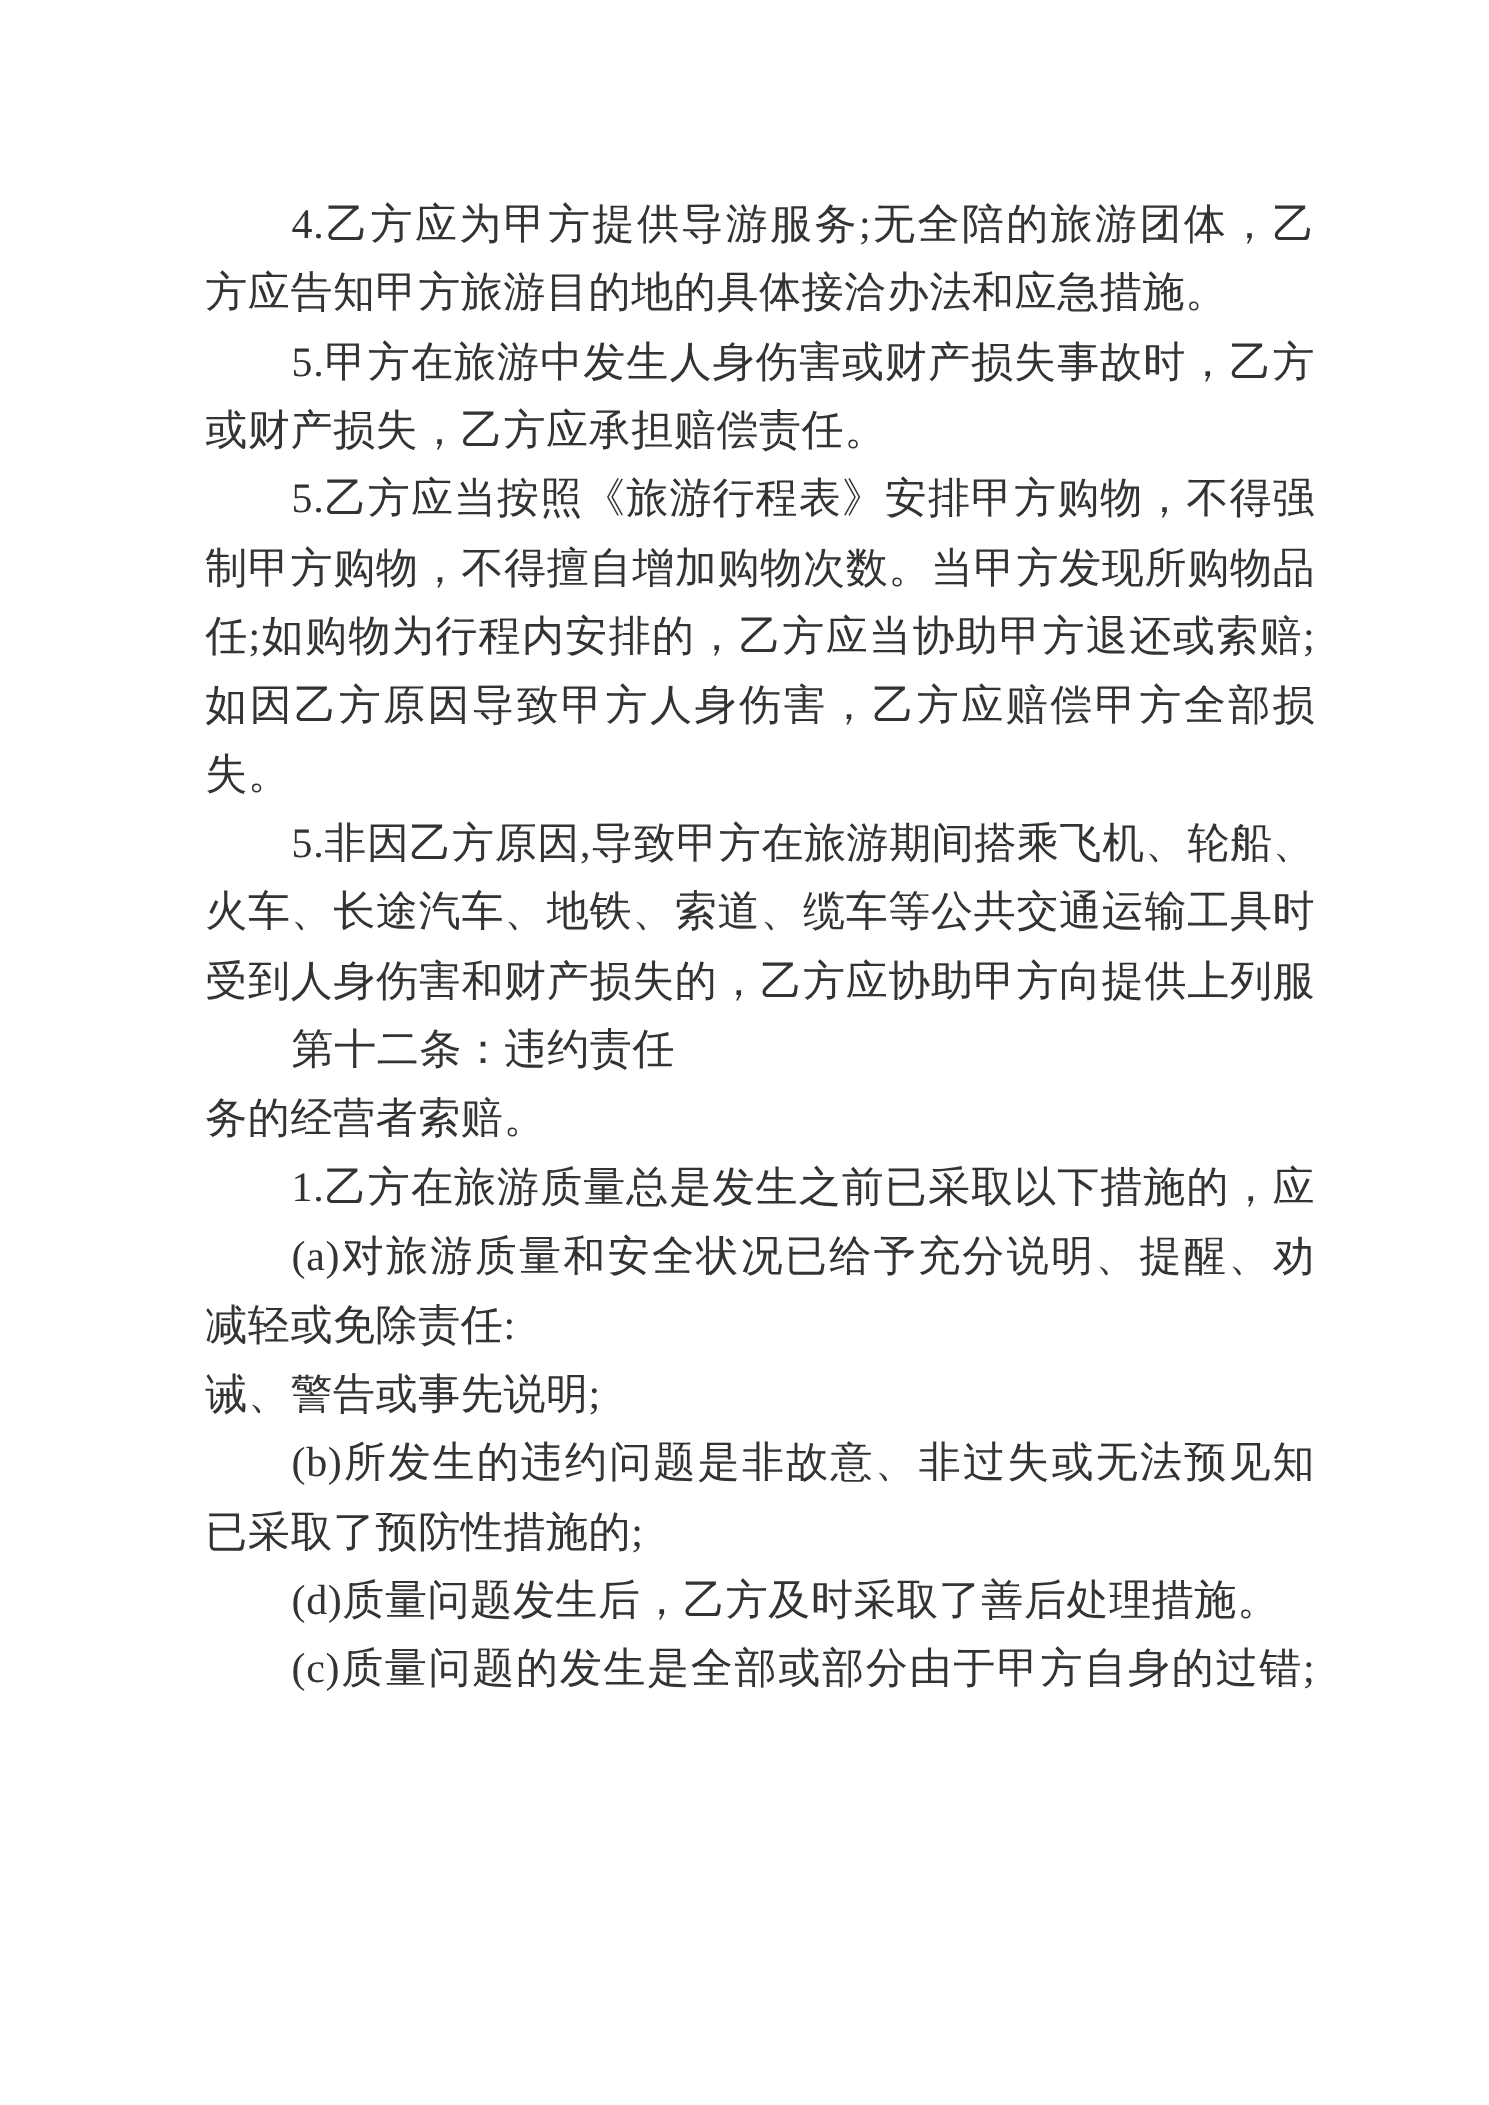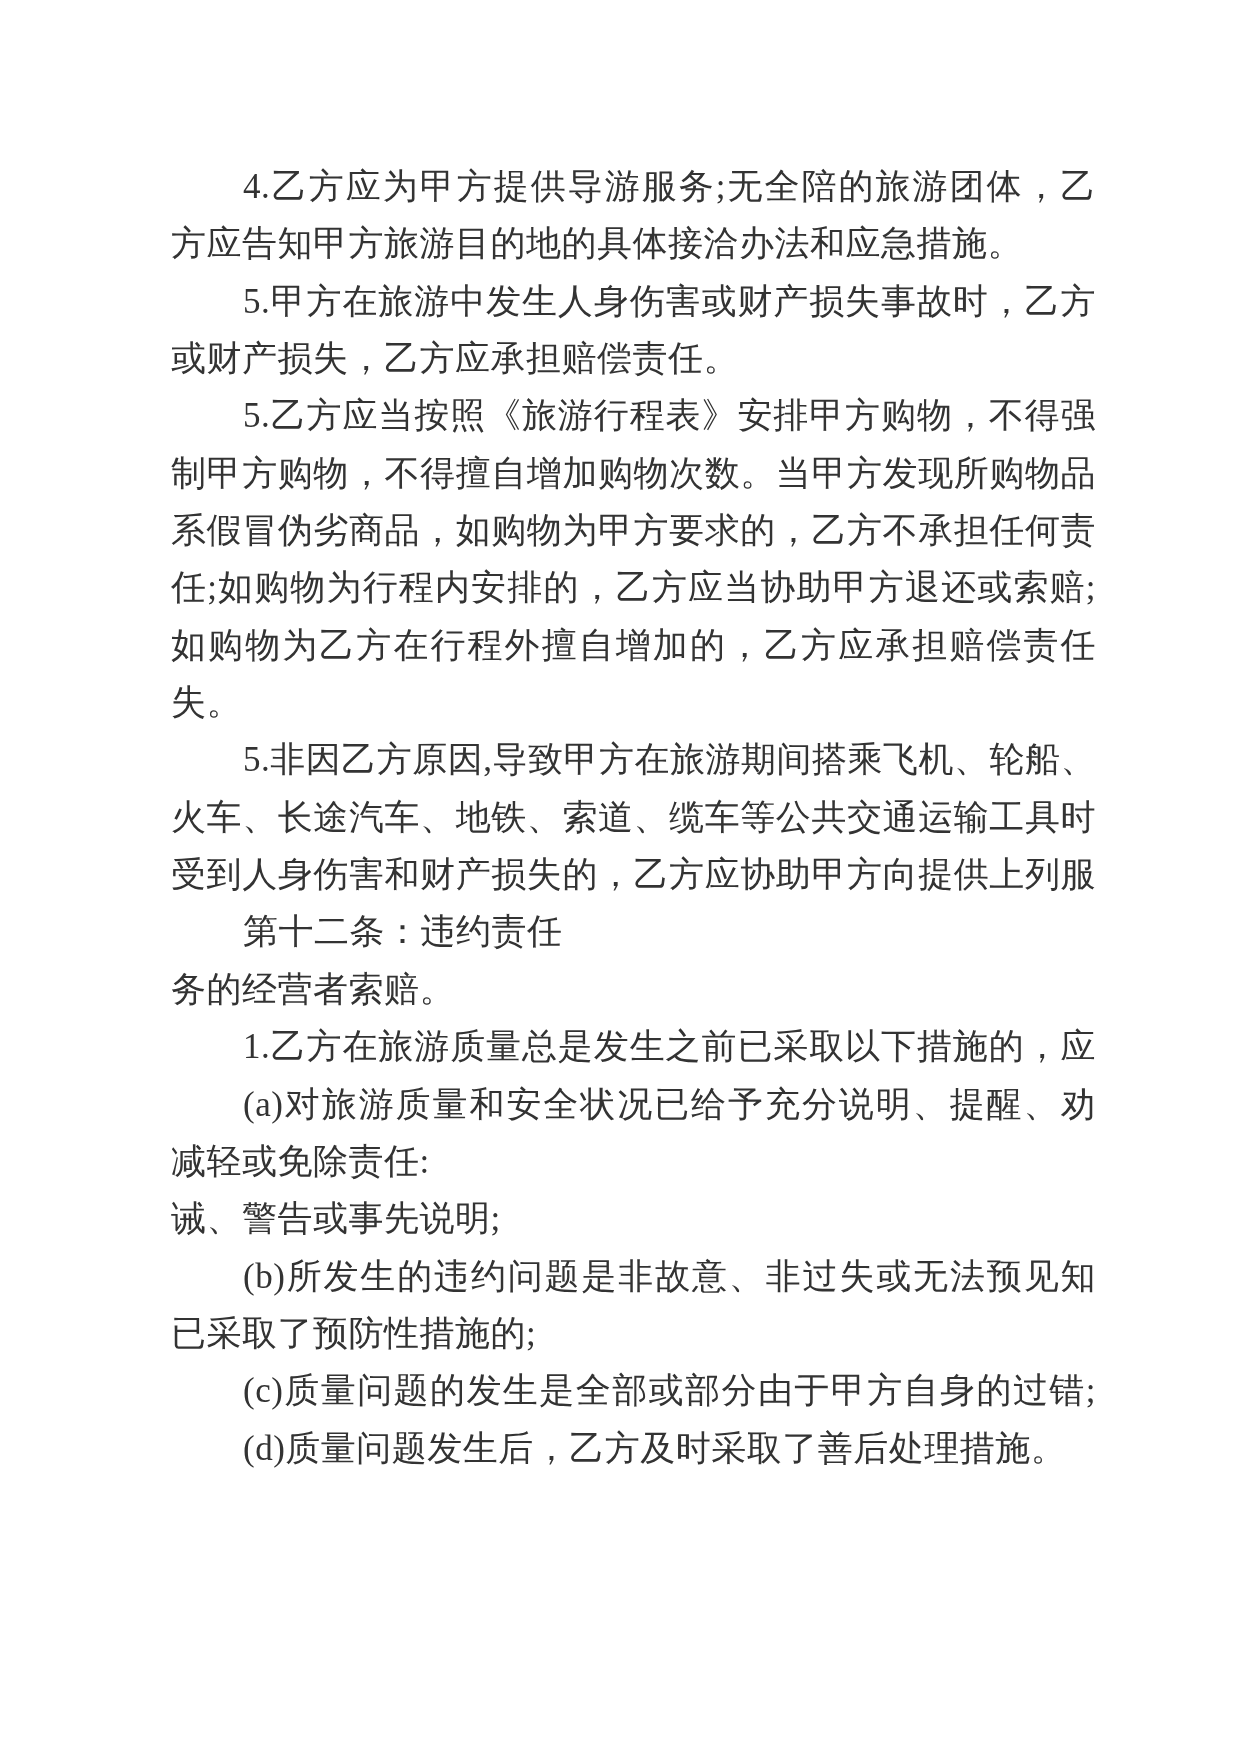--- a/index.html
+++ b/index.html
@@ -51,31 +51,30 @@
 <body style="background: rgb(255, 255, 255);">
 
 <div class="page">
   <div class="textblock" id="textblock" style="color: rgb(51, 51, 51);">
       <div class="line indent fill">4.乙方应为甲方提供导游服务;无全陪的旅游团体，乙</div>
       <div class="line">方应告知甲方旅游目的地的具体接洽办法和应急措施。</div>
       <div class="line indent fill">5.甲方在旅游中发生人身伤害或财产损失事故时，乙方</div>
       <div class="line">或财产损失，乙方应承担赔偿责任。</div>
       <div class="line indent fill">5.乙方应当按照《旅游行程表》安排甲方购物，不得强</div>
       <div class="line fill">制甲方购物，不得擅自增加购物次数。当甲方发现所购物品</div>
-      <div class="line fill">系假冒伪劣商品，如购物为甲方要求的，乙方不承担任何责</div>
       <div class="line fill">任;如购物为行程内安排的，乙方应当协助甲方退还或索赔;</div>
-      <div class="line fill">如购物为乙方在行程外擅自增加的，乙方应承担赔偿责任</div>
+      <div class="line fill">如因乙方原因导致甲方人身伤害，乙方应赔偿甲方全部损</div>
       <div class="line">失。</div>
       <div class="line indent fill">5.非因乙方原因,导致甲方在旅游期间搭乘飞机、轮船、</div>
       <div class="line fill">火车、长途汽车、地铁、索道、缆车等公共交通运输工具时</div>
       <div class="line fill">受到人身伤害和财产损失的，乙方应协助甲方向提供上列服</div>
       <div class="line indent">第十二条：违约责任</div>
       <div class="line">务的经营者索赔。</div>
       <div class="line indent fill">1.乙方在旅游质量总是发生之前已采取以下措施的，应</div>
       <div class="line indent fill">(a)对旅游质量和安全状况已给予充分说明、提醒、劝</div>
       <div class="line">减轻或免除责任:</div>
       <div class="line">诫、警告或事先说明;</div>
       <div class="line indent fill">(b)所发生的违约问题是非故意、非过失或无法预见知</div>
       <div class="line">已采取了预防性措施的;</div>
+      <div class="line indent">(d)质量问题发生后，乙方及时采取了善后处理措施。</div>
       <div class="line indent fill">(c)质量问题的发生是全部或部分由于甲方自身的过错;</div>
-      <div class="line indent">(d)质量问题发生后，乙方及时采取了善后处理措施。</div>
     </div>
 </div>
 
 </body></html>

